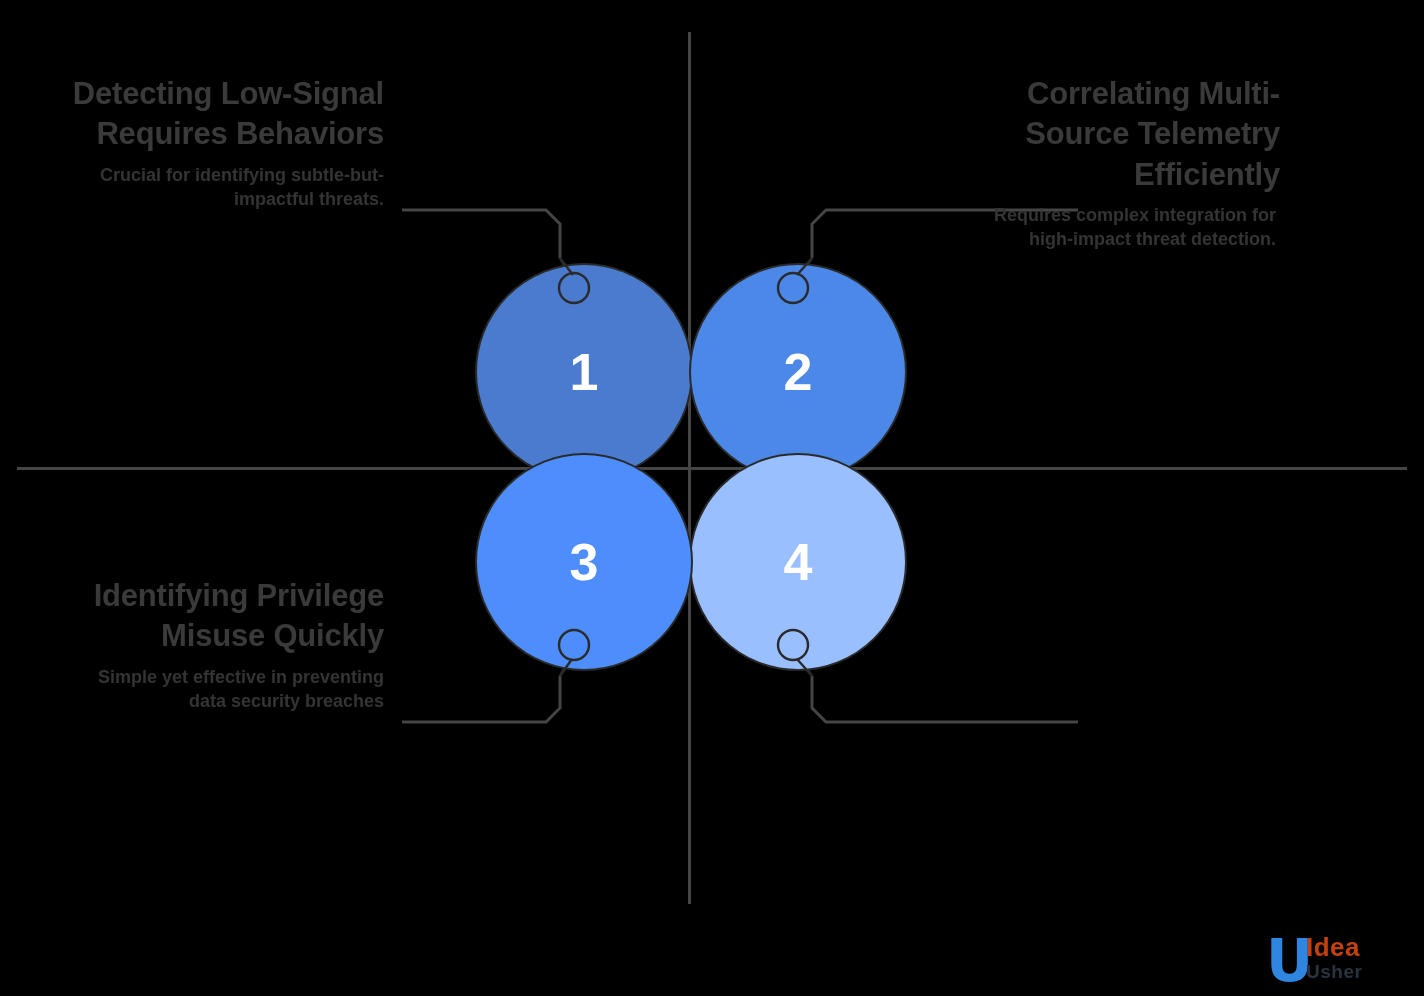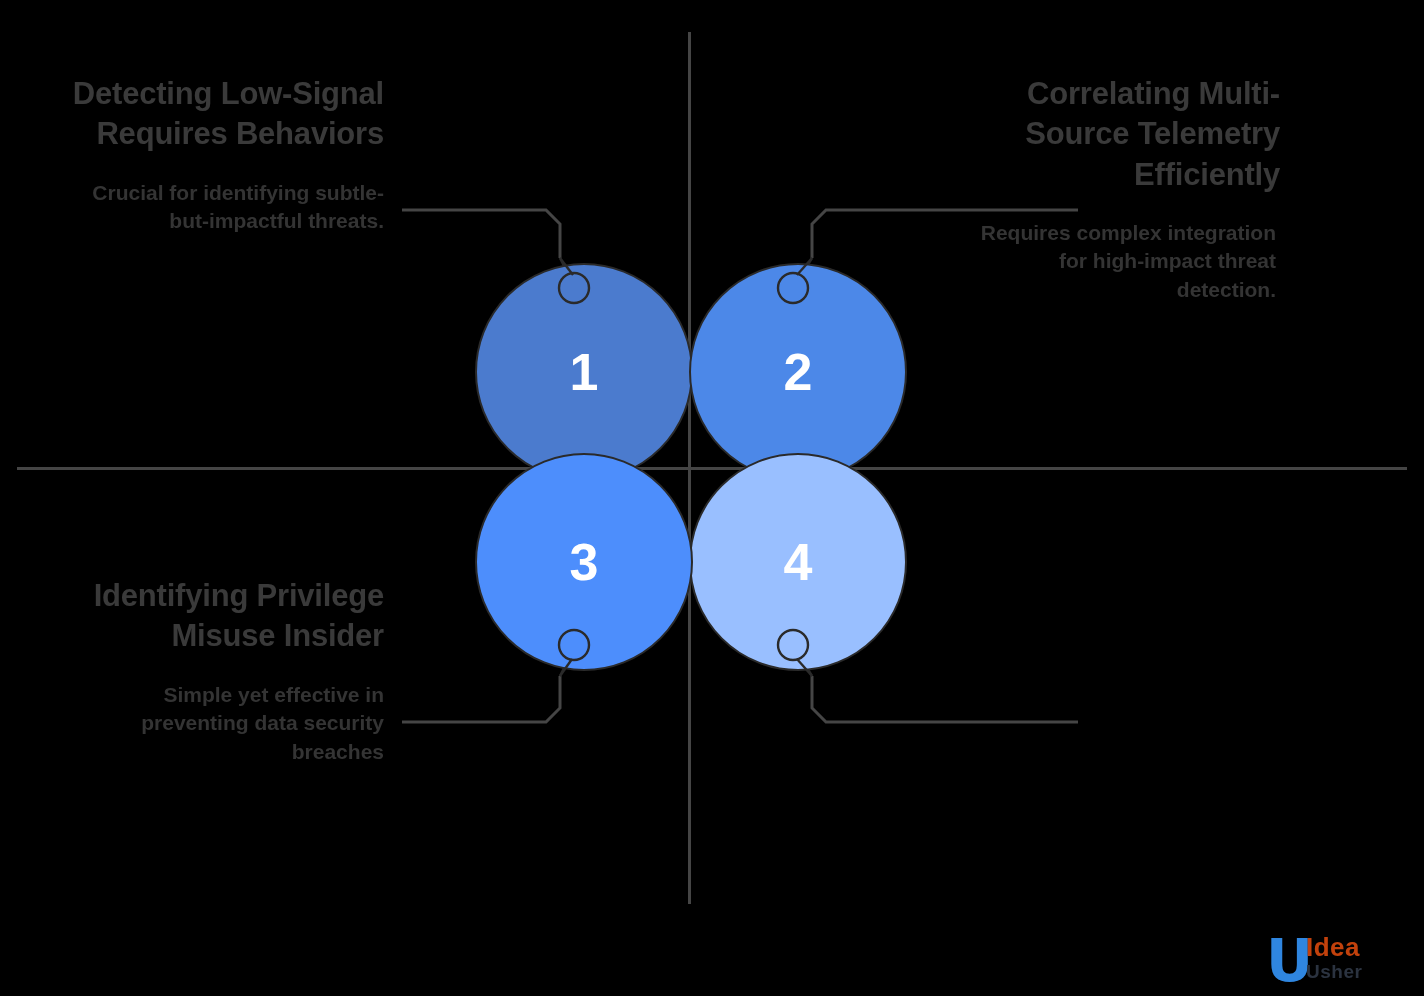--- a/index.html
+++ b/index.html
@@ -43,25 +43,25 @@
     width:312px;
   }
   .quad .q-title {
     font-size:31px;
     font-weight:bold;
     line-height:1.30;
     color:#3a3a3a;
     letter-spacing:-0.2px;
   }
   .quad .q-body {
-    font-size:21px;
+    font-size:18px;
     font-weight:bold;
     line-height:1.36;
     color:#343434;
-    margin-top:24px;
+    margin-top:8px;
   }
 
   .quad-1 { left:72px;  top:74px;  text-align:right; }
   .quad-2 { left:968px; top:74px;  text-align:right;  }
   .quad-3 { left:72px;  top:576px; text-align:right; }
   .quad-4 { left:988px; top:602px; text-align:left;  }
 
   .quad-1 .q-body { padding-left:10px; }
   .quad-2 .q-body { padding-right:4px; }
   .quad-3 .q-body { padding-left:10px; }
@@ -171,21 +171,21 @@
     <div class="q-title">Detecting Low-Signal Requires Behaviors</div>
     <div class="q-body">Crucial for identifying subtle-but-impactful threats.</div>
   </div>
 
   <div class="quad quad-2">
     <div class="q-title">Correlating Multi-Source Telemetry Efficiently</div>
     <div class="q-body">Requires complex integration for high-impact threat detection.</div>
   </div>
 
   <div class="quad quad-3">
-    <div class="q-title">Identifying Privilege Misuse Insider</div>
+    <div class="q-title">Identifying Privilege Misuse Quickly</div>
     <div class="q-body">Simple yet effective in preventing data security breaches</div>
   </div>
 
 
   <div class="watermark">
     <div class="wm-u">U</div>
     <div class="wm-idea">Idea</div>
     <div class="wm-usher">Usher</div>
   </div>
 

